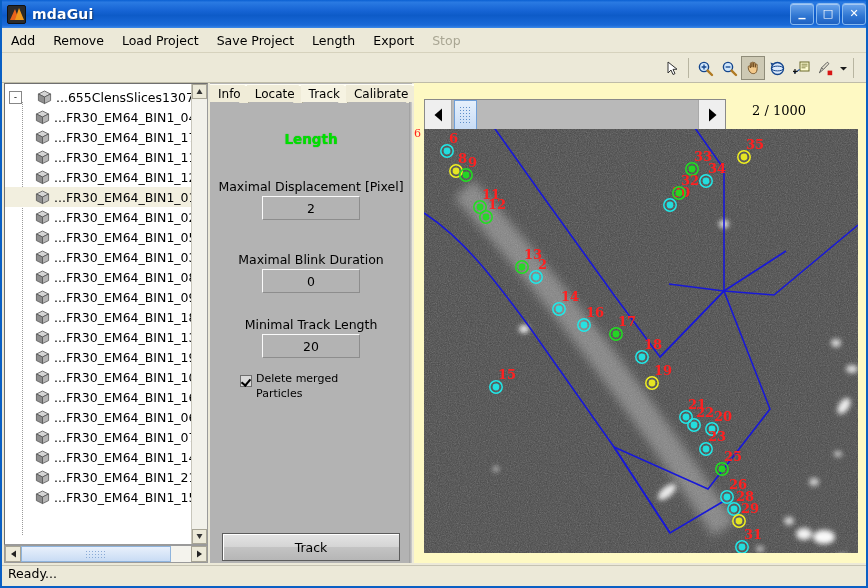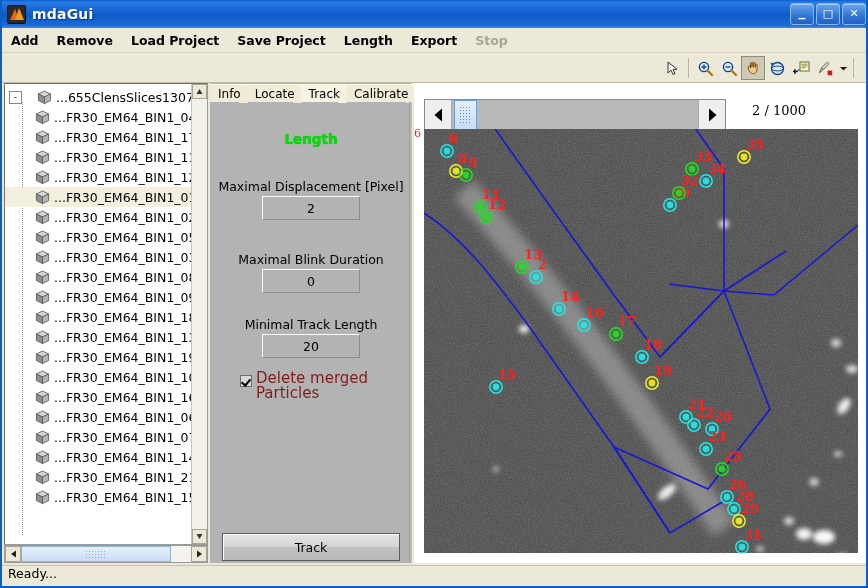--- a/index.html
+++ b/index.html
@@ -51,21 +51,20 @@
     color:#fff;font-size:11px;line-height:19px;text-align:center;font-family:"DejaVu Sans",sans-serif;}
   .tb-btn.min .g{line-height:14px;font-size:14px;font-weight:bold;}
 
   
   .menubar{
     position:absolute;left:0;top:28px;width:864px;height:25px;
     background:#ece9d8;
     display:flex;align-items:center;
     border-bottom:1px solid #d6d2bd;
     box-sizing:border-box;
-    font-weight:bold;
   }
   .menu-item{
     padding:3px 9px;color:#000;font-size:12.5px;cursor:default;white-space:nowrap;
   }
   .menu-item.disabled{color:#a9a693;}
 
   
   .toolbar{
     position:absolute;left:0;top:53px;width:864px;height:30px;
     background:#ece9d8;border-bottom:1px solid #bfbca8;box-sizing:border-box;
@@ -179,36 +178,36 @@
   }
   .cbrow{position:absolute;left:30px;top:288px;display:flex;align-items:flex-start;}
   .cbox{
     width:12px;height:12px;background:#d9d9d9;border:1px solid #6e6e6e;
     box-sizing:border-box;position:relative;margin-top:4px;margin-right:4px;flex:none;
   }
   .cbox:after{
     content:"";position:absolute;left:2px;top:1px;width:4px;height:7px;
     border:solid #000;border-width:0 2px 2px 0;transform:rotate(40deg);
   }
-  .cbtext{font-size:15px;color:#7f1d1d;line-height:15px;max-width:120px;}
+  .cbtext{font-size:11px;color:#000000;line-height:15px;max-width:120px;}
   .trackbtn{
     position:absolute;left:12px;top:450px;width:178px;height:28px;
     background:linear-gradient(to bottom,#e4e4e4 0%,#d5d5d5 48%,#c3c3c3 52%,#b6b6b6 100%);
     border:1px solid #5c5c5c;box-sizing:border-box;
     display:flex;align-items:center;justify-content:center;
     font-size:12.5px;color:#000;cursor:default;
     box-shadow:inset 1px 1px 0 #fff;
   }
   .cdivider{position:absolute;right:0;top:19px;bottom:0;width:3px;
     background:linear-gradient(to right,#9a9a9a,#cfcfcf);}
 
   
   .right{
     position:absolute;left:412px;top:83px;width:452px;height:480px;
-    background:#ffffff;box-sizing:border-box;
+    background:#fef9c3;box-sizing:border-box;
   }
   .navrow{position:absolute;left:10px;top:16px;width:432px;height:34px;}
   .slider{
     position:absolute;left:0;top:0;width:302px;height:32px;
     background:#ececec;border:1px solid #8a8a8a;box-sizing:border-box;display:flex;align-items:stretch;
   }
   .sl-arrow{
     width:26px;background:#efefef;display:flex;align-items:center;justify-content:center;flex:none;
     border-right:1px solid #a9a9a9;
   }

